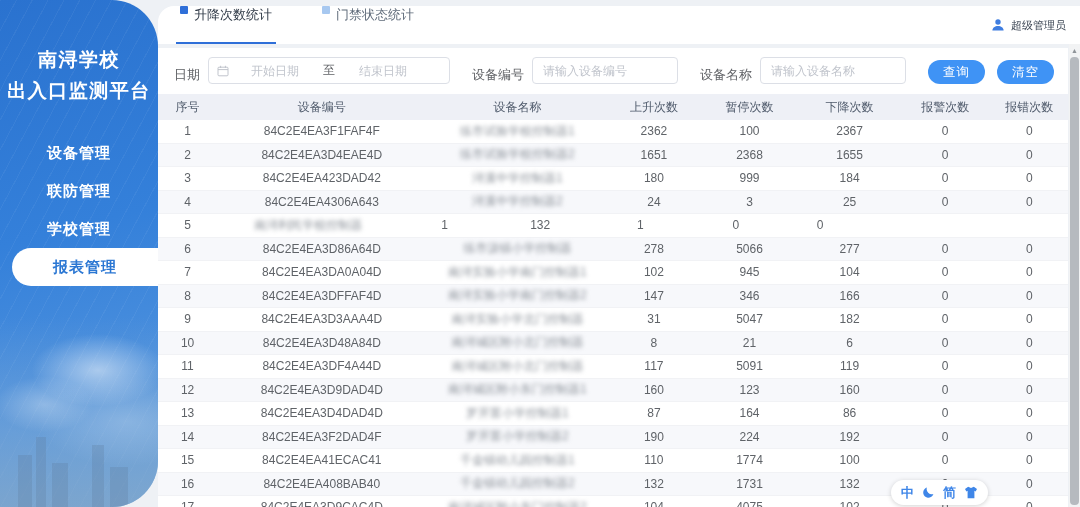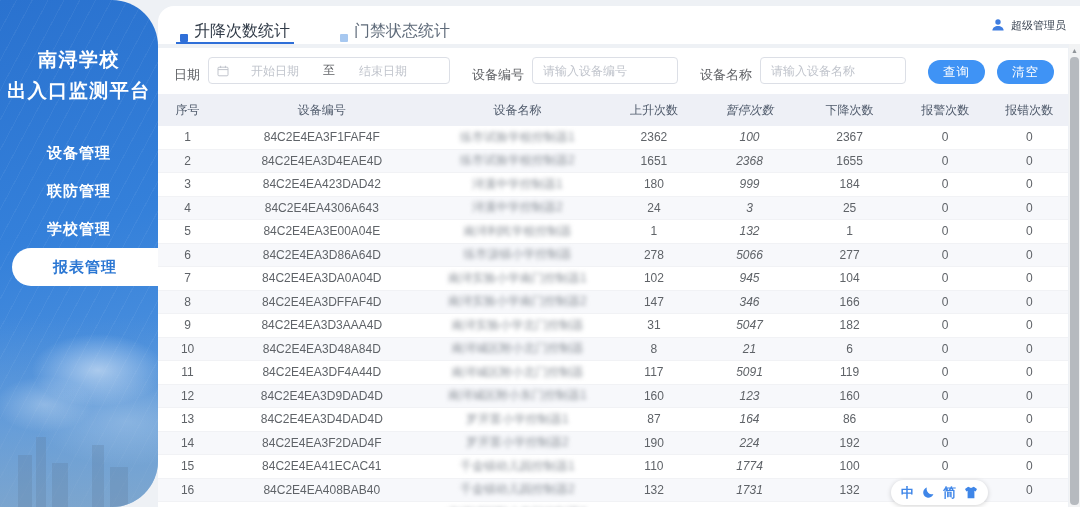--- a/index.html
+++ b/index.html
@@ -41,21 +41,21 @@
     background:#ffffff; color:#2b77d3; margin-left:12px;
     border-radius:19px 0 0 19px; 
   }
 
   
   .topbar {
     position:absolute; left:158px; right:0; top:6px; height:38px; background:#ffffff;
     border-radius:16px 0 0 0; display:flex; align-items:center; padding:0 14px 0 18px; z-index:2;
   }
   .tabs { display:flex; align-items:stretch; height:100%; gap:42px; }
-  .tab { display:flex; align-items:flex-end; gap:6px; font-size:16px; color:#5f6b7a; cursor:pointer;
+  .tab { display:flex; align-items:flex-start; gap:6px; font-size:13px; color:#5f6b7a; cursor:pointer;
     border-bottom:2px solid transparent; padding:0 4px; }
   .tab .sq { width:8px; height:8px; border-radius:1px; background:#a7c8f0; display:inline-block; }
   .tab.active { color:#303a47; border-bottom-color:#2f6fd8; }
   .tab.active .sq { background:#2f6fd8; }
   .user { margin-left:auto; display:flex; align-items:center; gap:6px; font-size:11px; color:#3c4654; cursor:pointer; }
 
   
   .card {
     position:absolute; left:158px; top:48px; right:12px; bottom:0; background:#ffffff; overflow:hidden;
   }
@@ -69,27 +69,27 @@
   .ipt { height:27px; width:146px; border:1px solid #dcdfe6; border-radius:4px; padding:0 10px;
     font-size:12px; color:#606266; outline:none; }
   .ipt::placeholder { color:#c0c4cc; }
   .gap12 { width:6px; }
   .fbtns { margin-left:auto; display:flex; gap:12px; }
   .btn { background:#3f93f5; color:#fff; border:none; border-radius:14px; height:24px; padding:0 15px;
     font-size:12.5px; cursor:pointer; letter-spacing:1px; }
 
   
   .table { margin-top:2px; font-size:12px; }
-  .thead { display:flex; background:#eef0f6; height:32px; align-items:center; color:#4f5a6b; }
+  .thead { display:flex; background:#eef0f6; height:26px; align-items:center; color:#4f5a6b; }
   .thead .cell { font-weight:500; }
   .trow { display:flex; height:23.5px; align-items:center; color:#5f6368; border-bottom:1px solid #f1f2f5; background:#fff; }
   .trow:nth-child(even) { background:#f7f8fb; }
   .cell { text-align:center; overflow:hidden; white-space:nowrap; }
   .c1 { width:6.5%; } .c2 { width:23%; } .c3 { width:20%; } .c4 { width:10%; }
-  .c5 { width:11%;font-style:italic; } .c6 { width:11%; } .c7 { width:10%; } .c8 { width:8.5%; }
+  .c5 { width:11%; } .c6 { width:11%; } .c7 { width:10%; } .c8 { width:8.5%; }
   .blurred { filter:blur(2.2px); color:#8b9199; }
 
   
   .scrollbar { position:absolute; right:0; top:44px; bottom:0; width:11px; background:#f2f3f4; z-index:6; }
   .sb-arrow { height:12px; display:flex; align-items:center; justify-content:center; font-size:7px; color:#8f9499; }
   .sb-thumb { position:absolute; top:13px; bottom:2px; left:1px; right:1px; background:#b6babf; border-radius:4px; }
 
   
   .widget { position:absolute; left:891px; top:480px; height:25px; background:#ffffff; border-radius:13px;
     box-shadow:0 1px 5px rgba(0,0,0,0.18); display:flex; align-items:center; gap:8px; padding:0 10px; z-index:9; }
@@ -215,21 +215,20 @@
             <div class="cell c2">84C2E4EA4306A643</div>
             <div class="cell c3 blurred">浔溪中学控制器2</div>
             <div class="cell c4">24</div>
             <div class="cell c5">3</div>
             <div class="cell c6">25</div>
             <div class="cell c7">0</div>
             <div class="cell c8">0</div>
           </div>
           <div class="trow">
             <div class="cell c1">5</div>
-            <div class="cell c2">84C2E4EA3E00A04E</div>
             <div class="cell c3 blurred">南浔利民学校控制器</div>
             <div class="cell c4">1</div>
             <div class="cell c5">132</div>
             <div class="cell c6">1</div>
             <div class="cell c7">0</div>
             <div class="cell c8">0</div>
           </div>
           <div class="trow">
             <div class="cell c1">6</div>
             <div class="cell c2">84C2E4EA3D86A64D</div>

